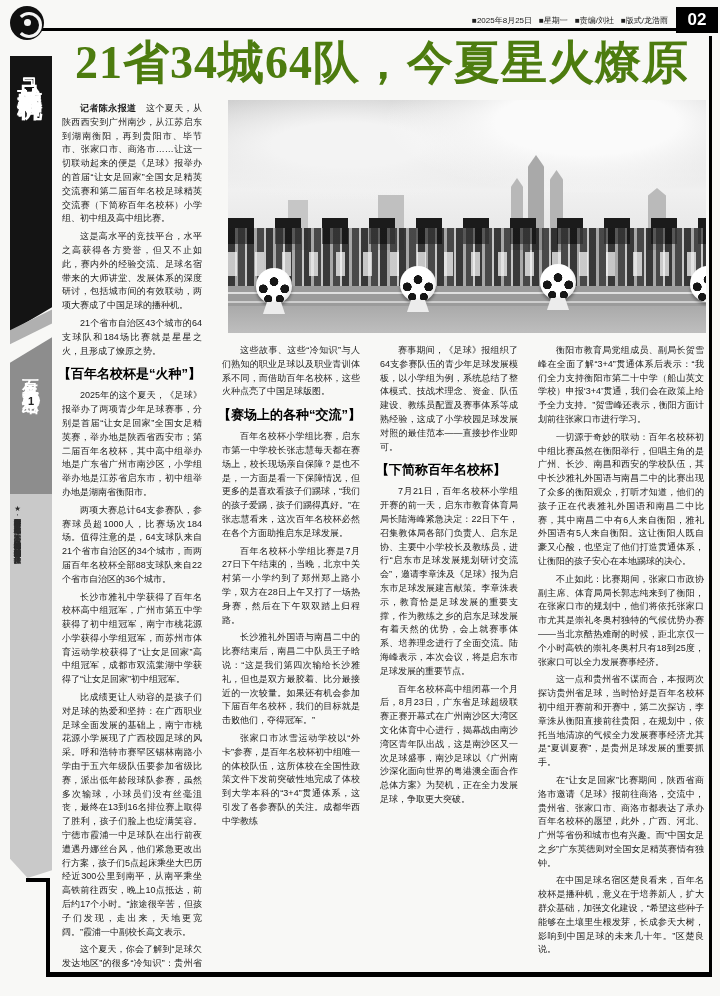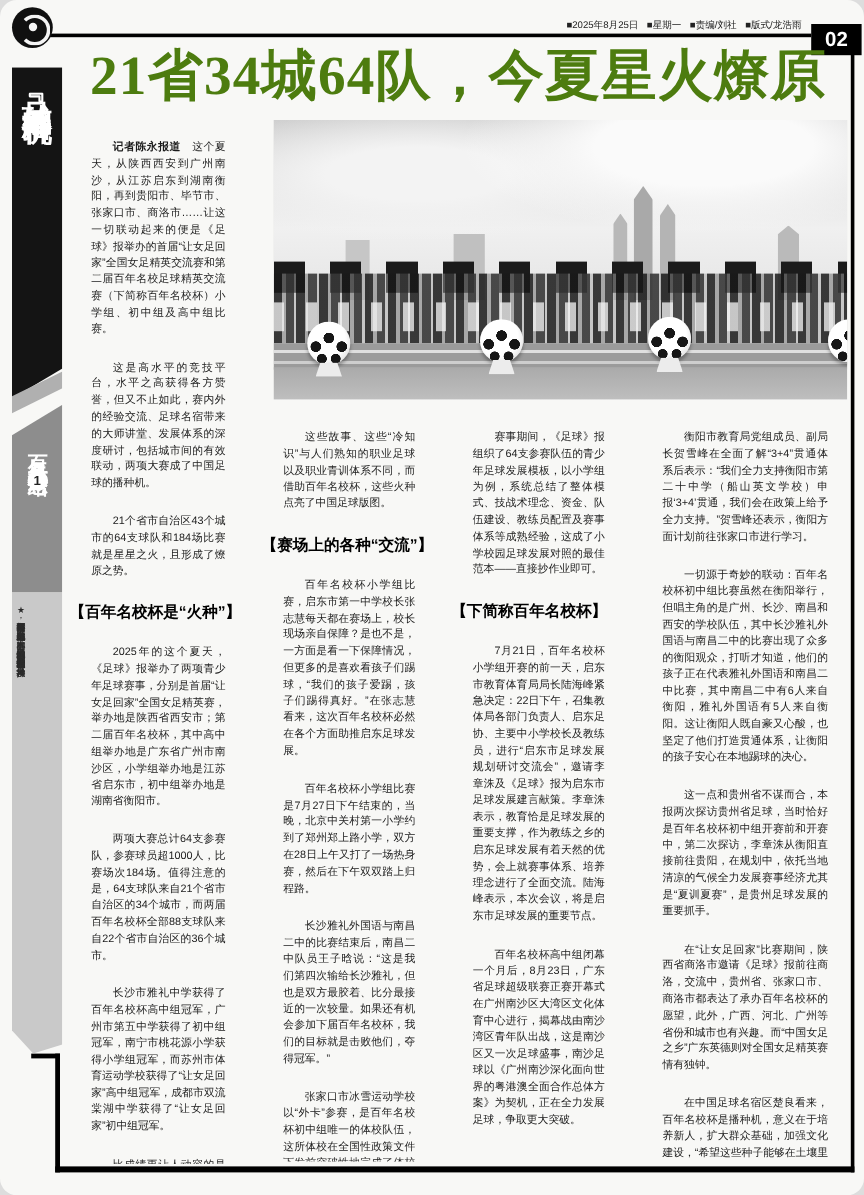--- a/index.html
+++ b/index.html
@@ -1,25 +1,25 @@
 <!DOCTYPE html>
 <html><head>
 <meta charset="utf-8">
 <style>
   html,body{margin:0;padding:0;background:#ddd;}
   #page{position:relative;width:720px;height:996px;background:#f8f8f6;overflow:hidden;
-        font-family:"Liberation Sans","DejaVu Sans",sans-serif;color:#1c1c1c;border-radius:14px;}
+        font-family:"Liberation Sans","DejaVu Sans",sans-serif;color:#1c1c1c;}
   
   #logo{position:absolute;left:10px;top:6px;width:34px;height:34px;background:#101010;border-radius:50%;z-index:5;}
   #logo:before{content:"";position:absolute;left:6px;top:6px;width:20px;height:20px;border:3px solid #f4f4f4;border-radius:50%;border-left-color:transparent;}
   #logo:after{content:"";position:absolute;left:14px;top:13px;width:7px;height:7px;background:#f4f4f4;border-radius:50%;}
   #top-rule{position:absolute;left:24px;top:28px;width:652px;height:3px;background:#000;}
   #meta{position:absolute;right:52px;top:15px;font-size:8px;color:#222;display:flex;gap:7px;white-space:nowrap;}
   #pagebox{position:absolute;left:676px;top:7px;width:42px;height:26px;background:#000;color:#fff;
-           font-size:17px;font-weight:bold;display:flex;align-items:center;justify-content:center;font-family:"Liberation Sans",sans-serif;margin-top:13px;}
+           font-size:17px;font-weight:bold;display:flex;align-items:center;justify-content:center;font-family:"Liberation Sans",sans-serif;}
   
   #headline{position:absolute;left:56px;top:34px;width:652px;height:60px;font-family:"Liberation Serif","DejaVu Serif",serif;
             font-weight:900;font-size:46px;line-height:58px;color:#4d7c0f;text-align:center;white-space:nowrap;letter-spacing:1px;}
   
   .frame{position:absolute;background:#000;}
   #border-right{left:709px;top:36px;width:3px;height:941px;}
   #border-bottom{left:46px;top:972px;width:666px;height:5px;}
   #corner-h{left:26px;top:878px;width:24px;height:4px;}
   #corner-v{left:46px;top:878px;width:4px;height:99px;}
   
@@ -61,21 +61,21 @@
                    radial-gradient(circle at 34% 86%,#161616 0 10%,transparent 11%),
                    radial-gradient(circle at 66% 86%,#161616 0 10%,transparent 11%),
                    radial-gradient(circle at 42% 40%,#ffffff 55%,#c9c9c9 100%);}
   .stand{position:absolute;width:22px;height:12px;background:#ececec;clip-path:polygon(18% 0,82% 0,100% 100%,0 100%);}
   
   .col{position:absolute;overflow:hidden;text-align:justify;}
   #col1{left:58px;top:98px;width:148px;height:872px;}
   #col2{left:218px;top:340px;width:146px;height:628px;}
   #col3{left:376px;top:340px;width:146px;height:628px;}
   #col4{left:534px;top:340px;width:174px;height:628px;}
-  .para{font-size:9px;line-height:13.8px;text-indent:2em;margin:18px;color:#1b1b1b;}
+  .para{font-size:9px;line-height:13.8px;text-indent:2em;margin:4px;color:#1b1b1b;}
   .para b{font-weight:bold;}
   .noind{text-indent:0;}
   .sec-h{font-size:13px;font-weight:800;text-align:left;margin:7px 0 6px;white-space:nowrap;color:#000;
          font-family:"Liberation Sans","DejaVu Sans",sans-serif;}
 </style>
 </head>
 <body>
 
 <div id="page">
 
@@ -151,18 +151,19 @@
     </div>
   <div class="col" id="col3">
       <div class="para">赛事期间，《足球》报组织了64支参赛队伍的青少年足球发展模板，以小学组为例，系统总结了整体模式、技战术理念、资金、队伍建设、教练员配置及赛事体系等成熟经验，这成了小学校园足球发展对照的最佳范本——直接抄作业即可。</div>
       <div class="sec-h">【下简称百年名校杯】</div>
       <div class="para">7月21日，百年名校杯小学组开赛的前一天，启东市教育体育局局长陆海峰紧急决定：22日下午，召集教体局各部门负责人、启东足协、主要中小学校长及教练员，进行“启东市足球发展规划研讨交流会”，邀请李章洙及《足球》报为启东市足球发展建言献策。李章洙表示，教育恰是足球发展的重要支撑，作为教练之乡的启东足球发展有着天然的优势，会上就赛事体系、培养理念进行了全面交流。陆海峰表示，本次会议，将是启东市足球发展的重要节点。</div>
       <div class="para">百年名校杯高中组闭幕一个月后，8月23日，广东省足球超级联赛正赛开幕式在广州南沙区大湾区文化体育中心进行，揭幕战由南沙湾区青年队出战，这是南沙区又一次足球盛事，南沙足球以《广州南沙深化面向世界的粤港澳全面合作总体方案》为契机，正在全力发展足球，争取更大突破。</div>
     </div>
   <div class="col" id="col4">
       <div class="para">衡阳市教育局党组成员、副局长贺雪峰在全面了解“3+4”贯通体系后表示：“我们全力支持衡阳市第二十中学（船山英文学校）申报‘3+4’贯通，我们会在政策上给予全力支持。”贺雪峰还表示，衡阳方面计划前往张家口市进行学习。</div>
       <div class="para">一切源于奇妙的联动：百年名校杯初中组比赛虽然在衡阳举行，但唱主角的是广州、长沙、南昌和西安的学校队伍，其中长沙雅礼外国语与南昌二中的比赛出现了众多的衡阳观众，打听才知道，他们的孩子正在代表雅礼外国语和南昌二中比赛，其中南昌二中有6人来自衡阳，雅礼外国语有5人来自衡阳。这让衡阳人既自豪又心酸，也坚定了他们打造贯通体系，让衡阳的孩子安心在本地踢球的决心。</div>
+      <div class="para">不止如此：比赛期间，张家口市政协副主席、体育局局长郭志纯来到了衡阳，在张家口市的规划中，他们将依托张家口市尤其是崇礼冬奥村独特的气候优势办赛——当北京酷热难耐的时候，距北京仅一个小时高铁的崇礼冬奥村只有18到25度，张家口可以全力发展赛事经济。</div>
       <div class="para">这一点和贵州省不谋而合，本报两次探访贵州省足球，当时恰好是百年名校杯初中组开赛前和开赛中，第二次探访，李章洙从衡阳直接前往贵阳，在规划中，依托当地清凉的气候全力发展赛事经济尤其是“夏训夏赛”，是贵州足球发展的重要抓手。</div>
       <div class="para">在“让女足回家”比赛期间，陕西省商洛市邀请《足球》报前往商洛，交流中，贵州省、张家口市、商洛市都表达了承办百年名校杯的愿望，此外，广西、河北、广州等省份和城市也有兴趣。而“中国女足之乡”广东英德则对全国女足精英赛情有独钟。</div>
       <div class="para">在中国足球名宿区楚良看来，百年名校杯是播种机，意义在于培养新人，扩大群众基础，加强文化建设，“希望这些种子能够在土壤里生根发芽，长成参天大树，影响到中国足球的未来几十年。”区楚良说。</div>
     </div>
 
 </div>
 
 </body></html>

